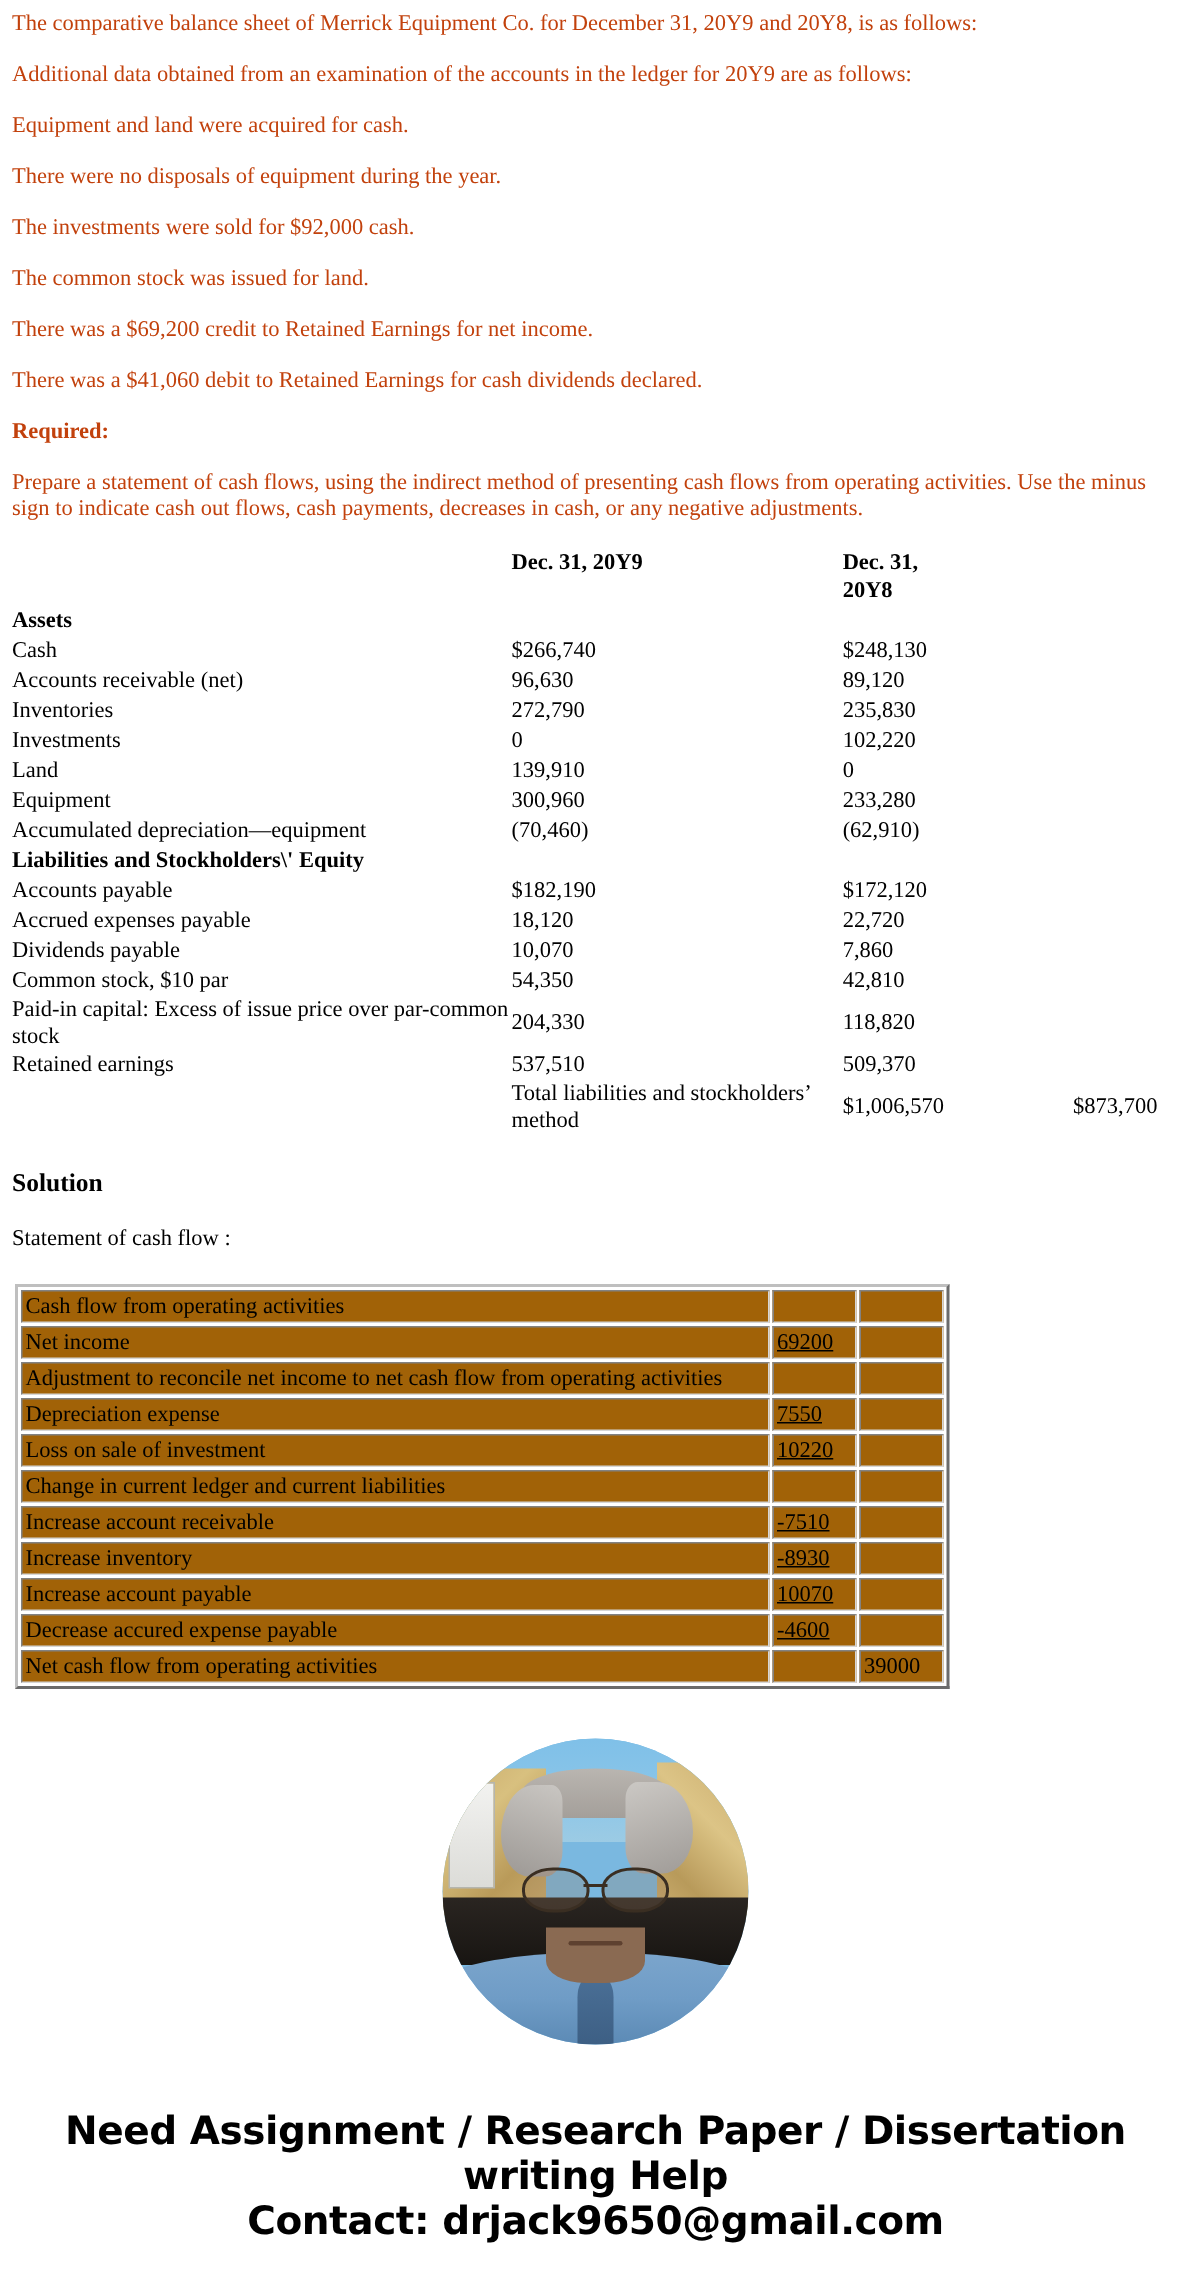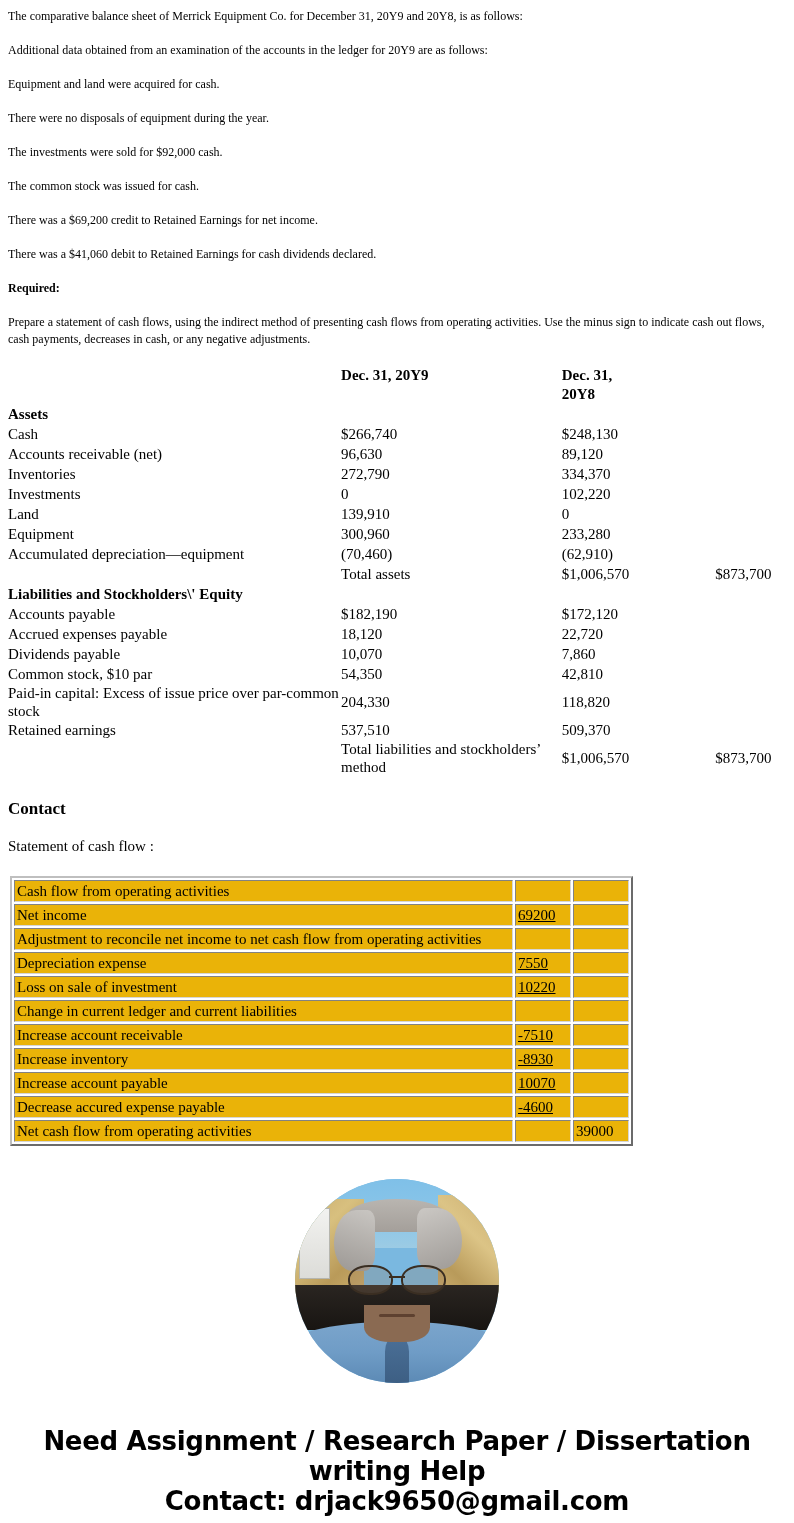--- a/index.html
+++ b/index.html
@@ -21,24 +21,24 @@
     width: 794px;
     padding: 0;
   }
 
   
   .intro {
     padding: 0 8px;
     margin-top: 8px;
   }
   .para {
-    font-size: 12px;
+    font-size: 15px;
     line-height: 17px;
     margin: 0 0 17px 0;
-    color: #000000;
+    color: #c2410c;
   }
   .para.bold { font-weight: bold; }
   .para.tight { margin-bottom: 16px; }
 
   
   .bs {
     width: 794px;
     border-collapse: collapse;
     font-size: 15px;
     margin-top: 11px;
@@ -90,21 +90,21 @@
     background: #ffffff;
     font-size: 15px;
   }
   .cf td {
     border: 1px inset #d6d6d6;
     padding: 0 2px;
     height: 20px;
     line-height: 20px;
     font-size: 15px;
     color: #000;
-    background: #eab308;
+    background: #a16207;
     white-space: nowrap;
   }
   .cf td.lbl { width: 493px; }
   .cf td.n1  { width: 50px; text-decoration: underline; }
   .cf td.n2  { width: 50px; }
 
   
   .avatar-box {
     position: relative;
     width: 794px;
@@ -215,21 +215,21 @@
 <body>
 
 <div class="page">
 
   <div class="intro">
     <p class="para">The comparative balance sheet of Merrick Equipment Co. for December 31, 20Y9 and 20Y8, is as follows:</p>
     <p class="para">Additional data obtained from an examination of the accounts in the ledger for 20Y9 are as follows:</p>
     <p class="para">Equipment and land were acquired for cash.</p>
     <p class="para">There were no disposals of equipment during the year.</p>
     <p class="para">The investments were sold for $92,000 cash.</p>
-    <p class="para">The common stock was issued for cash.</p>
+    <p class="para">The common stock was issued for land.</p>
     <p class="para">There was a $69,200 credit to Retained Earnings for net income.</p>
     <p class="para">There was a $41,060 debit to Retained Earnings for cash dividends declared.</p>
     <p class="para bold">Required:</p>
     <p class="para tight">Prepare a statement of cash flows, using the indirect method of presenting cash flows from operating activities. Use the minus sign to indicate cash out flows, cash payments, decreases in cash, or any negative adjustments.</p>
   </div>
 
   <table class="bs">
     <tbody>
       <tr class="hdr">
         <td class="c-label"></td>
@@ -256,21 +256,21 @@
       </tr>
       <tr class="r">
         <td class="c-label">Accounts receivable (net)</td>
         <td class="c-v1">96,630</td>
         <td class="c-v2">89,120</td>
         <td class="c-v3"></td>
       </tr>
       <tr class="r">
         <td class="c-label">Inventories</td>
         <td class="c-v1">272,790</td>
-        <td class="c-v2">334,370</td>
+        <td class="c-v2">235,830</td>
         <td class="c-v3"></td>
       </tr>
       <tr class="r">
         <td class="c-label">Investments</td>
         <td class="c-v1">0</td>
         <td class="c-v2">102,220</td>
         <td class="c-v3"></td>
       </tr>
       <tr class="r">
         <td class="c-label">Land</td>
@@ -284,26 +284,20 @@
         <td class="c-v2">233,280</td>
         <td class="c-v3"></td>
       </tr>
       <tr class="r">
         <td class="c-label">Accumulated depreciation—equipment</td>
         <td class="c-v1">(70,460)</td>
         <td class="c-v2">(62,910)</td>
         <td class="c-v3"></td>
       </tr>
 
-      <tr class="totrow">
-        <td class="c-label"></td>
-        <td class="c-v1">Total assets</td>
-        <td class="c-v2">$1,006,570</td>
-        <td class="c-v3">$873,700</td>
-      </tr>
 
       <tr class="sect">
         <td class="c-label">Liabilities and Stockholders\' Equity</td>
         <td class="c-v1"></td>
         <td class="c-v2"></td>
         <td class="c-v3"></td>
       </tr>
 
       <tr class="r">
         <td class="c-label">Accounts payable</td>
@@ -344,21 +338,21 @@
 
       <tr class="wrap">
         <td class="c-label"></td>
         <td class="c-v1">Total liabilities and stockholders’ method</td>
         <td class="c-v2">$1,006,570</td>
         <td class="c-v3">$873,700</td>
       </tr>
     </tbody>
   </table>
 
-  <div class="sol-head">Contact</div>
+  <div class="sol-head">Solution</div>
   <div class="sol-sub">Statement of cash flow :</div>
 
   <div class="cf-wrap">
     <table class="cf">
       <tbody>
         <tr>
           <td class="lbl">Cash flow from operating activities</td>
           <td class="n1"></td>
           <td class="n2"></td>
         </tr>

